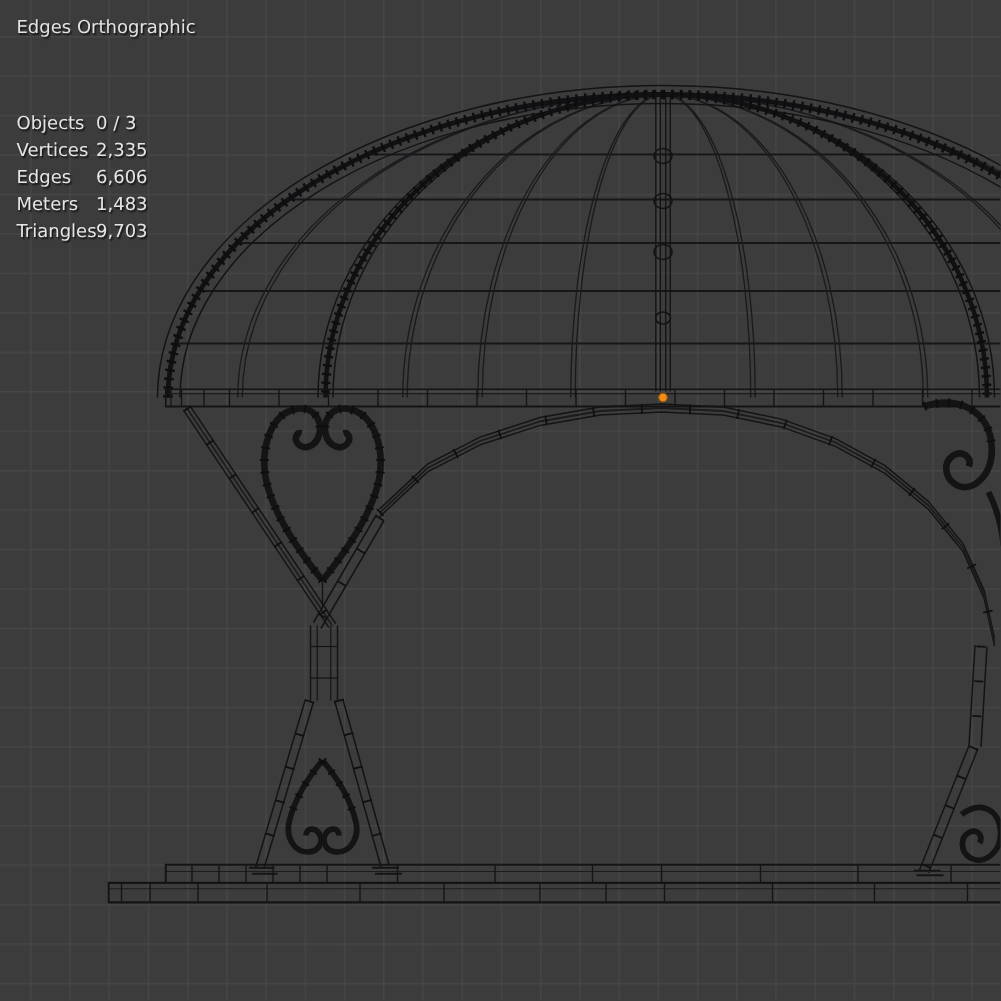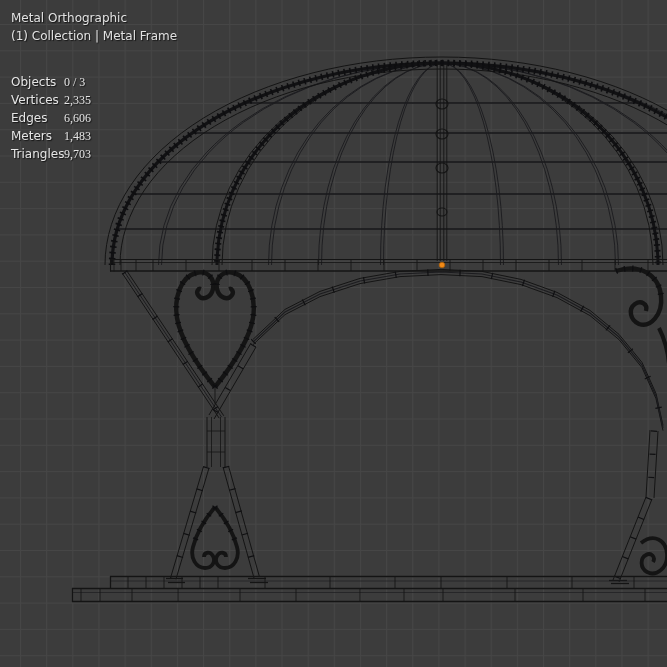--- a/index.html
+++ b/index.html
@@ -22,21 +22,21 @@
   }
   .overlay .hline { height: 18px; }
   .stats {
     position: absolute; left: 11px; top: 73px;
     color: #e5e5e5; font-size: 12px; line-height: 18px;
     text-shadow: 1px 1px 1px rgba(0,0,0,0.65);
     user-select: none;
   }
   .stat-row { display: flex; height: 18px; }
   .stat-label { width: 53px; }
-  .stat-value { margin-left: 0px; font-family: Liberation Serif, serif; }
+  .stat-value { margin-left: 0px; }
 </style>
 </head>
 <body>
 
 <div class="viewport">
 
   <svg class="canvas" width="667" height="667" viewBox="0 0 667 667">
     <defs>
       <pattern id="grid" patternUnits="userSpaceOnUse" width="26.15" height="26.3" x="20" y="24">
         <path d="M 0.5 0 V 26.3 M 0 0.5 H 26.15" stroke="#464646" stroke-width="1" fill="none"></path>
@@ -241,22 +241,21 @@
           <line x1="583" y1="589" x2="583" y2="601"></line>
             <line x1="645" y1="589" x2="645" y2="601"></line>
         </g>
       </g>
     </g>
 
     <circle cx="442" cy="265" r="2.8" fill="#f28a16" stroke="#a85c07" stroke-width="0.7"></circle>
   </svg>
 
   <div class="overlay">
-    <div class="hline">Metal Orthographic</div>
-    <div class="hline">(1) Collection | Metal Frame</div>
+    <div class="hline">Edges Orthographic</div>
   </div>
 
   <div class="stats">
     <div class="stat-row">
       <span class="stat-label">Objects</span>
       <span class="stat-value">0 / 3</span>
     </div>
     <div class="stat-row">
       <span class="stat-label">Vertices</span>
       <span class="stat-value">2,335</span>

